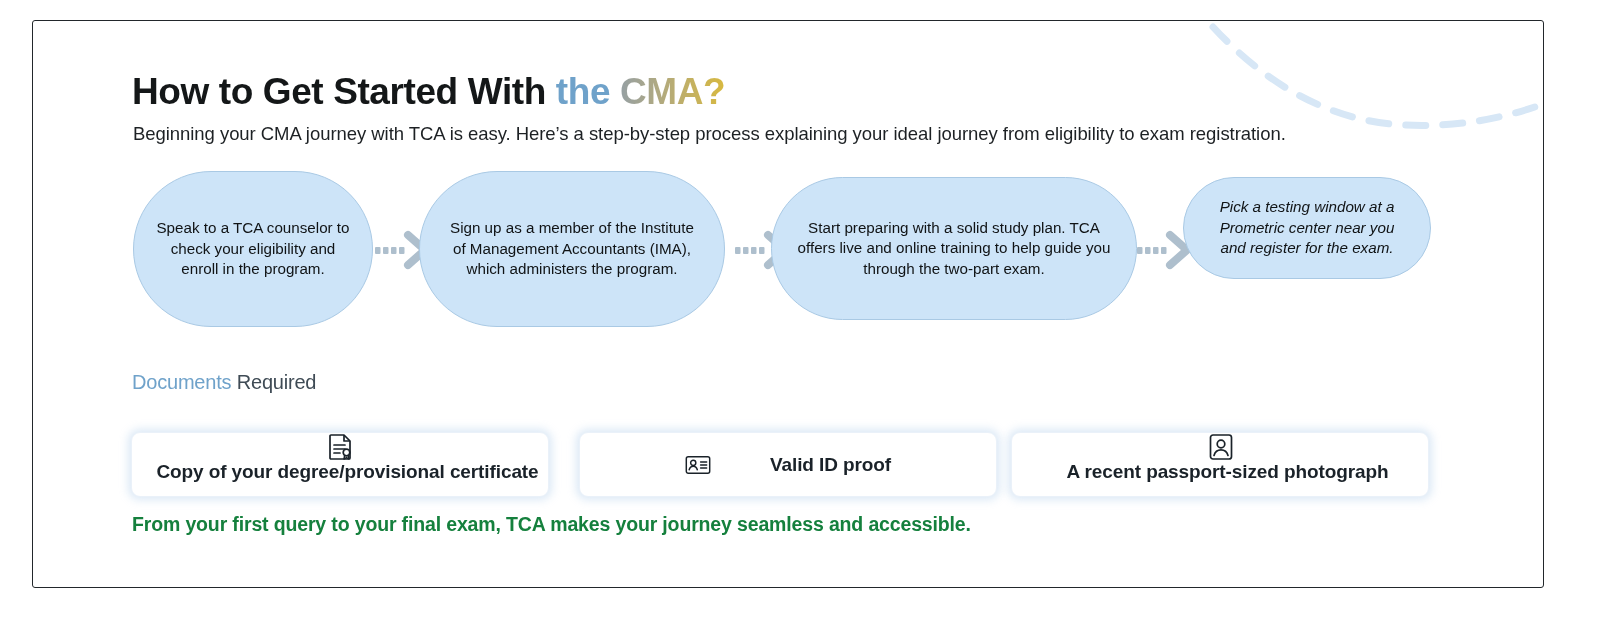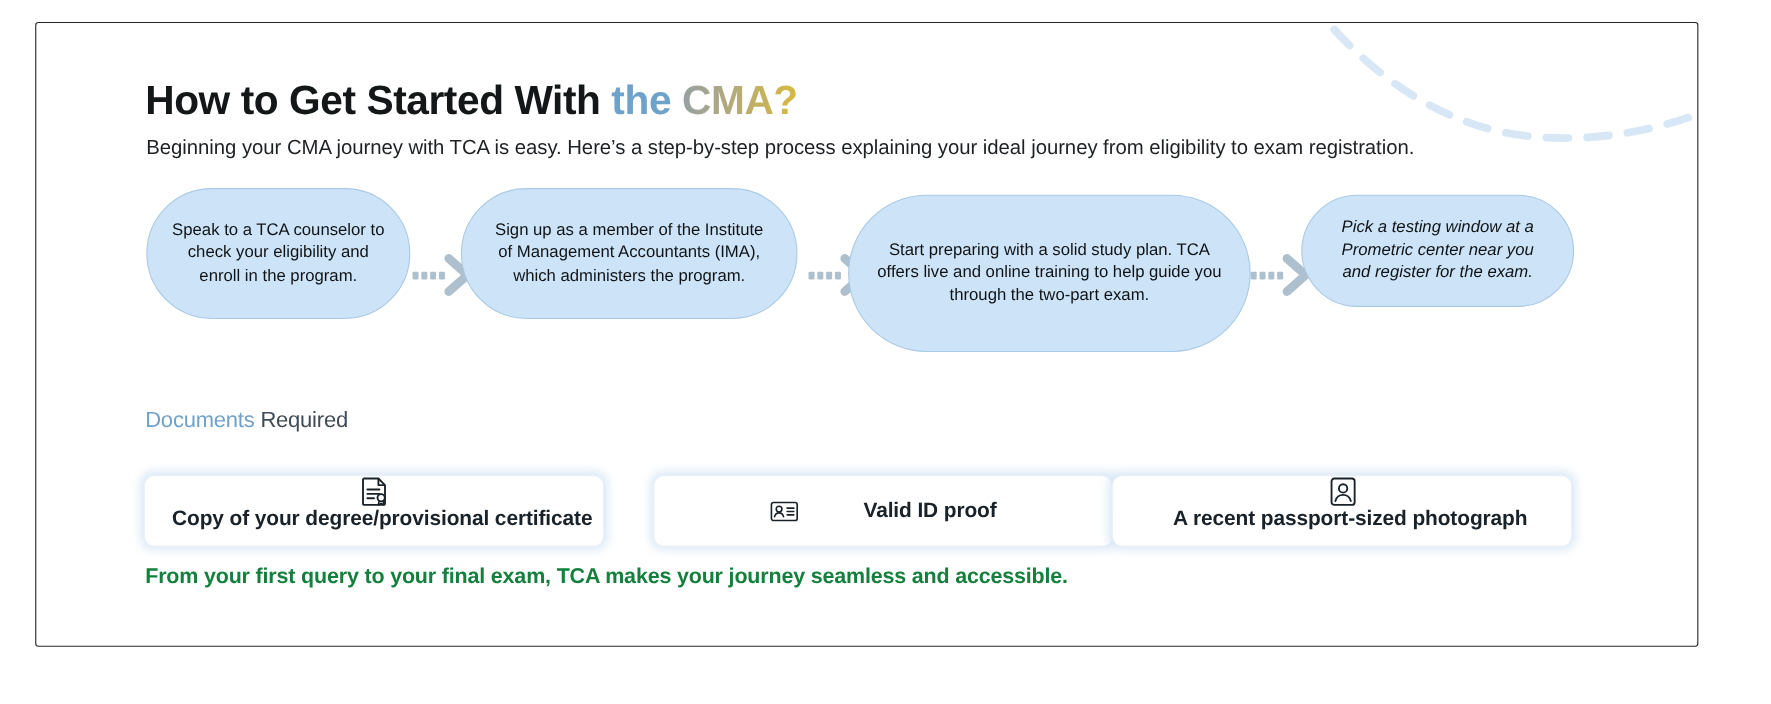--- a/index.html
+++ b/index.html
@@ -75,21 +75,21 @@
   .flow {
     position: absolute;
     left: 100px;
     top: 150px;
     width: 1300px;
     height: 160px;
   }
   .bubble {
     position: absolute;
     top: 0;
-    height: 119px;
+    height: 156px;
     background: #cde4f8;
     border: 1px solid #a9c9e4;
     border-radius: 80px;
     box-sizing: border-box;
     display: flex;
     align-items: center;
     justify-content: center;
     text-align: center;
     padding: 6px 22px;
   }
@@ -141,21 +141,21 @@
     background: #ffffff;
     border: 1px solid #eaf1f9;
     border-radius: 9px;
     box-shadow: 0 0 9px 3px rgba(208, 225, 243, 0.75);
     display: flex;
     align-items: center;
     padding-left: 15px;
     box-sizing: border-box;
   }
   .doc-card-1 { left: 0px;   width: 418px; flex-direction: column; }
-  .doc-card-2 { left: 463px; width: 418px; gap: 46px; }
+  .doc-card-2 { left: 448px; width: 418px; gap: 46px; }
   .doc-card-3 { left: 880px; width: 418px; flex-direction: column; }
   .doc-card-2 { justify-content: center; padding-left: 0; }
   .doc-icon {
     width: 26px;
     height: 28px;
     flex: 0 0 auto;
     margin-right: 13px;
     display: block;
   }
   .doc-label {

